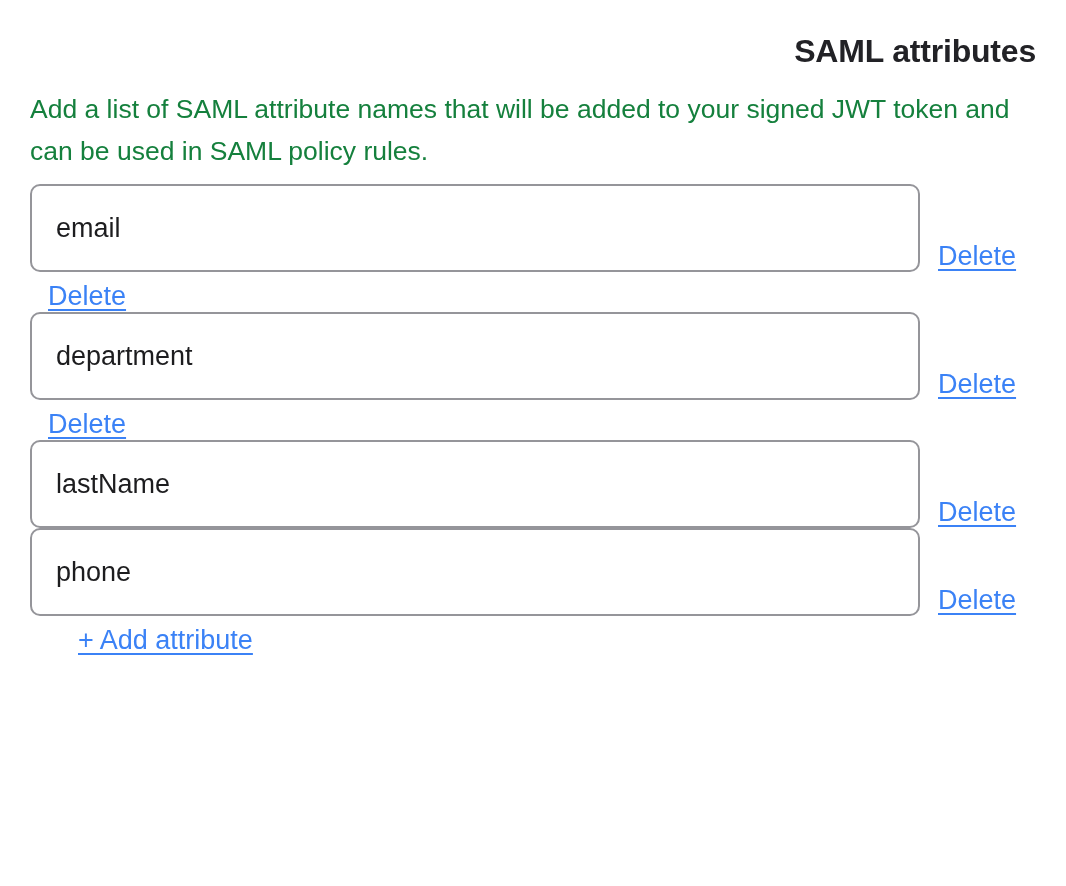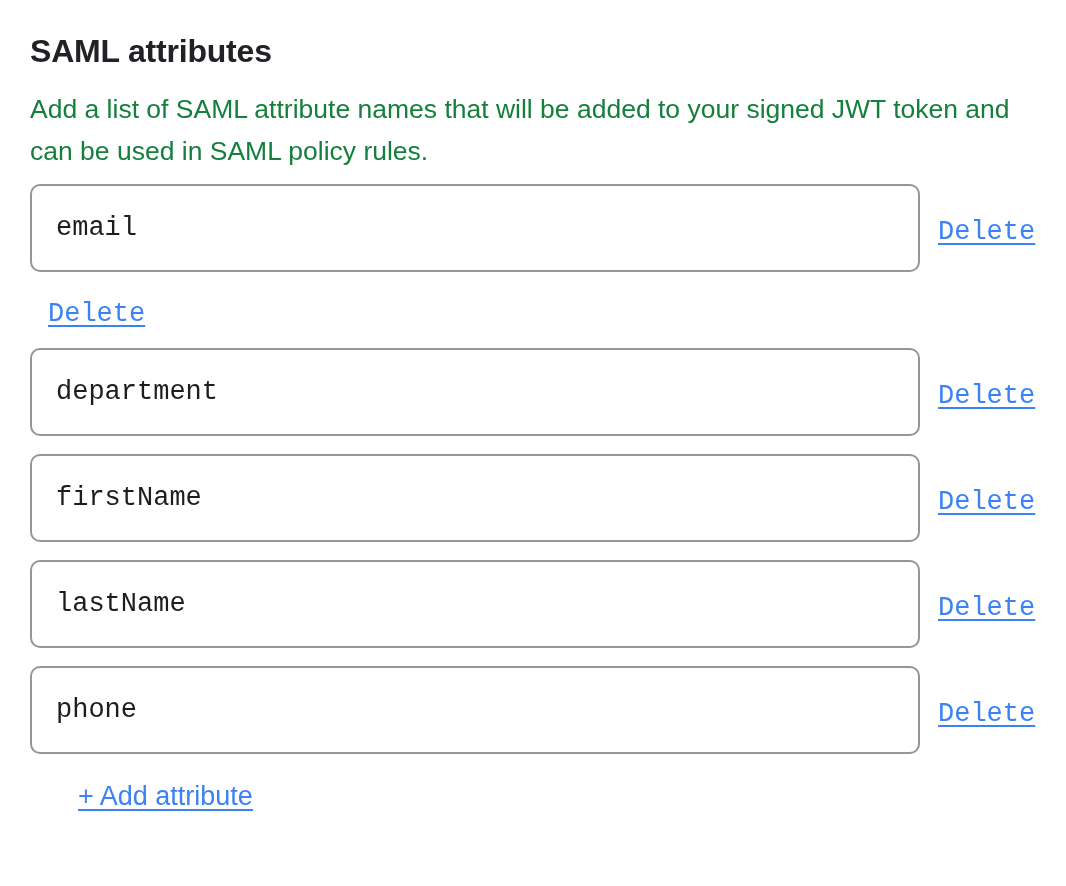--- a/index.html
+++ b/index.html
@@ -17,33 +17,32 @@
   .container {
     padding: 32px 30px 0 30px;
   }
   .section-title {
     font-size: 32px;
     line-height: 38px;
     font-weight: 700;
     color: #222226;
     letter-spacing: -0.2px;
     margin: 0 0 18px 0;
+    text-align: right;
   }
   .section-description {
     font-size: 26.5px;
     line-height: 42px;
     color: #15803d;
     margin: 0 0 12px 0;
     max-width: 1012px;
   }
   .attr-row {
     display: flex;
-    align-items: center;
-    margin-bottom: 18px;
-    font-family: Liberation Mono, monospace;
+    align-items: flex-end;
   }
   .attr-input {
     width: 890px;
     height: 88px;
     border: 2px solid #95959a;
     border-radius: 10px;
     background: #ffffff;
     padding: 0 24px;
     font-size: 27px;
     color: #1d1d1f;
@@ -87,21 +86,20 @@
   <div class="attr-row">
     <a class="link delete-link" href="#">Delete</a>
   </div>
 
   <div class="attr-row">
     <input type="text" class="attr-input" value="department" style="">
     <a class="link delete-link" href="#">Delete</a>
   </div>
 
   <div class="attr-row">
-    <input type="text" class="attr-input" value="firstName" style="">
     <a class="link delete-link" href="#">Delete</a>
   </div>
 
   <div class="attr-row">
     <input type="text" class="attr-input" value="lastName" style="">
     <a class="link delete-link" href="#">Delete</a>
   </div>
 
   <div class="attr-row">
     <input type="text" class="attr-input" value="phone" style="">

